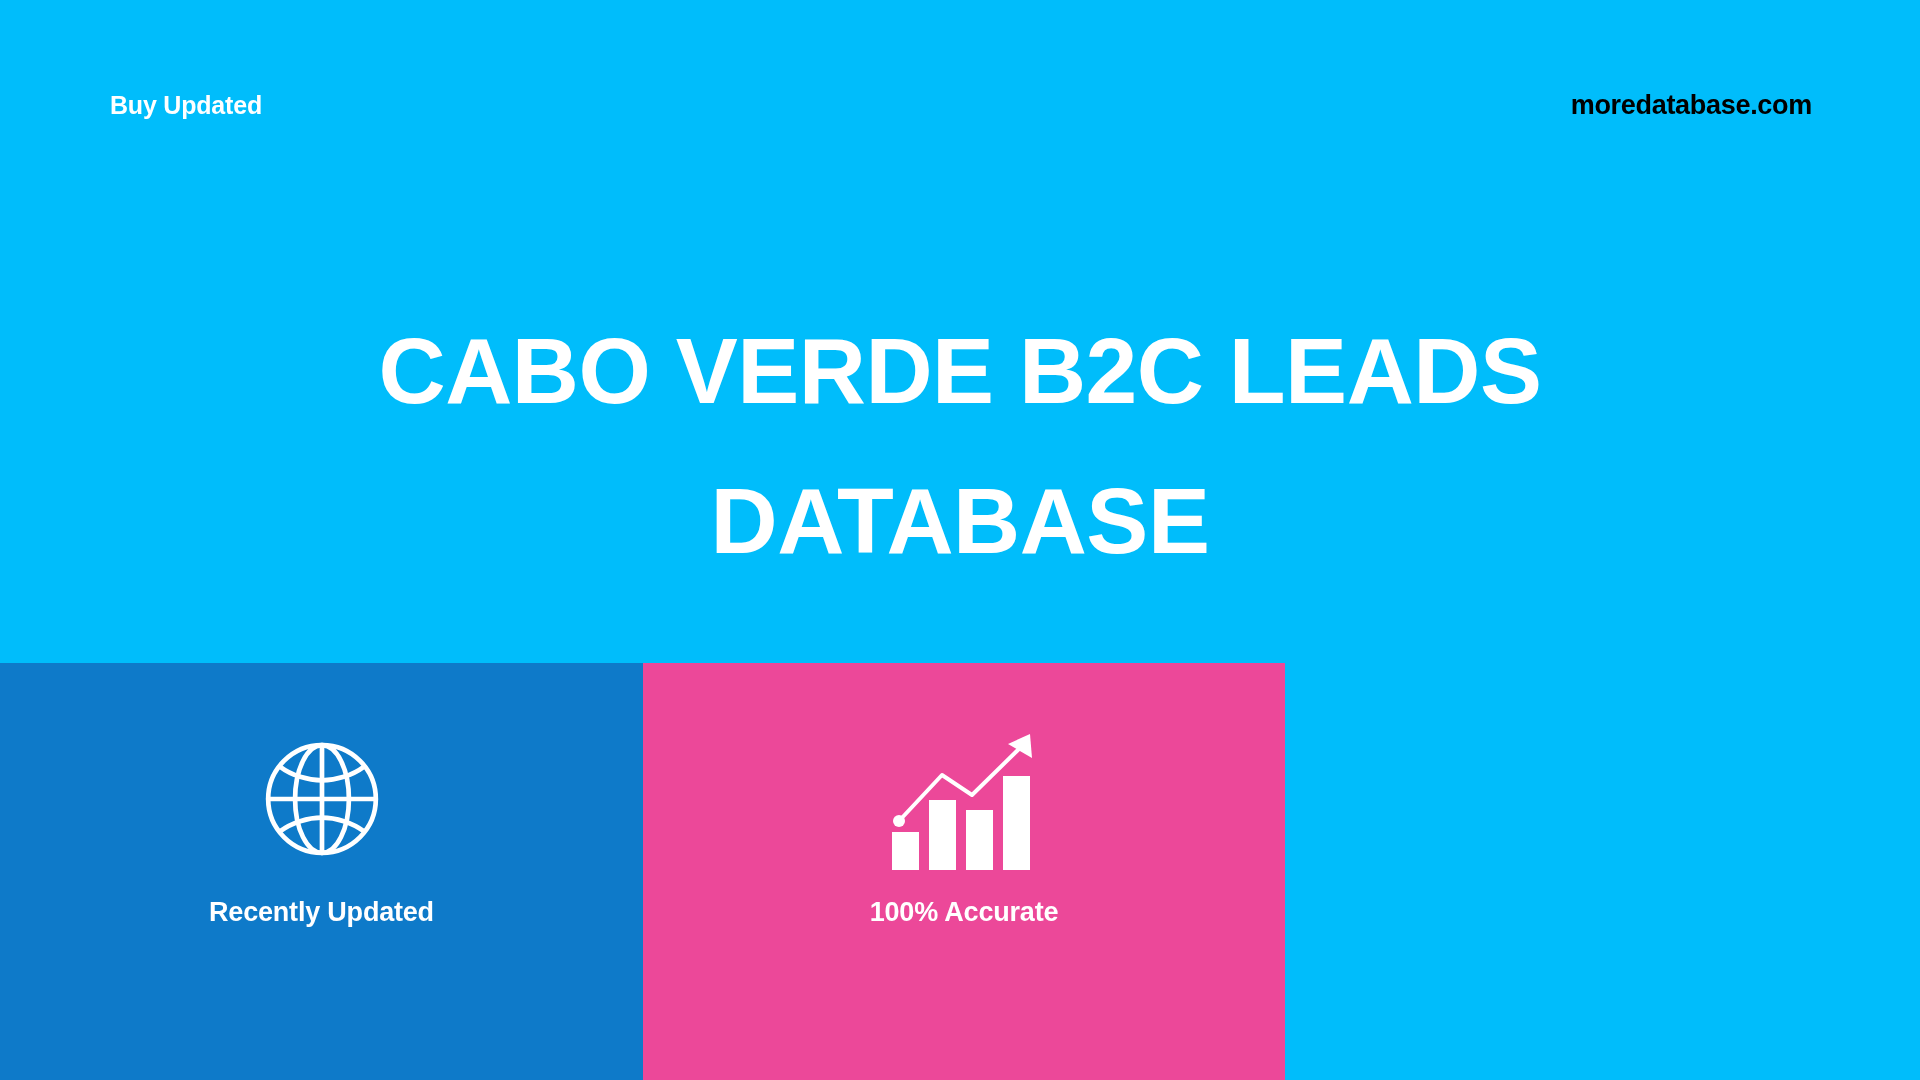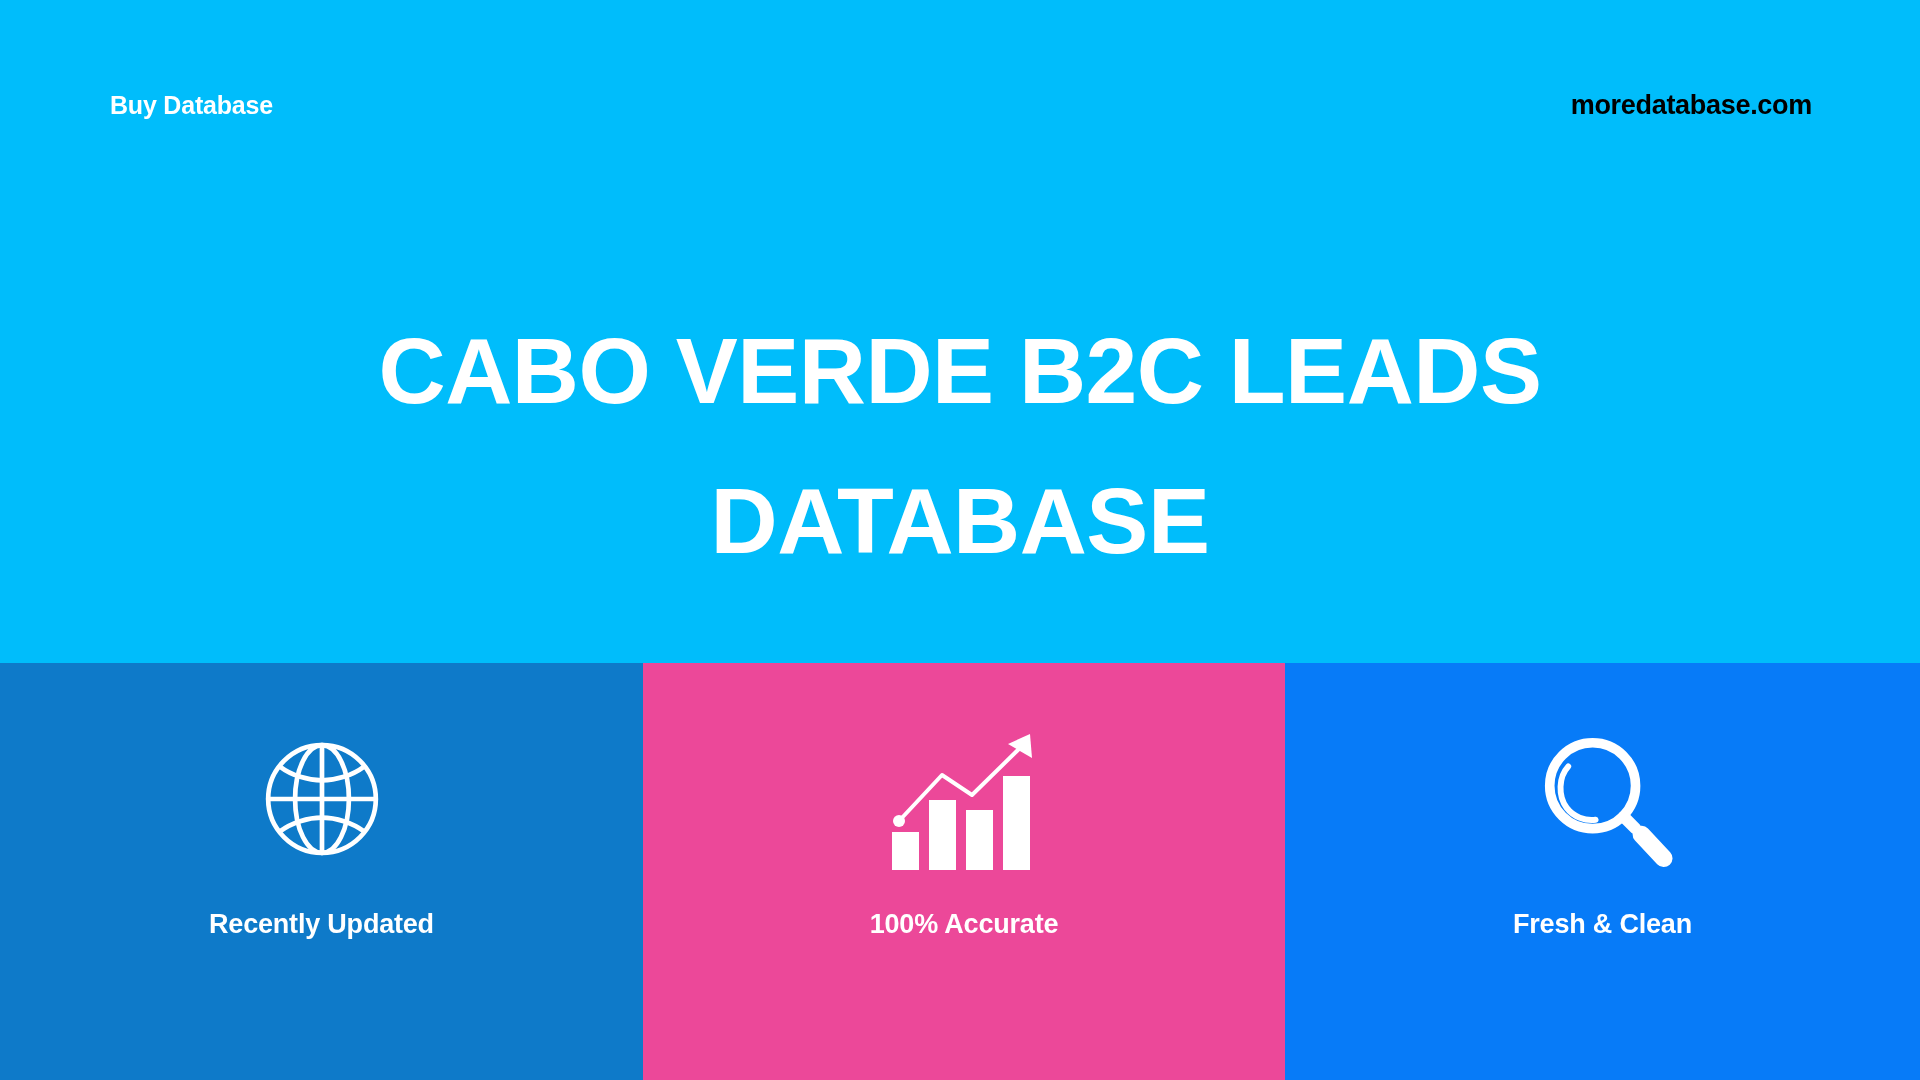--- a/index.html
+++ b/index.html
@@ -82,38 +82,38 @@
   .feature-3 { flex:1 1 auto;   background:#077bf8; }
 
   .feature-icon {
     margin-top:62px;
     height:148px;
     display:flex;
     align-items:center;
     justify-content:center;
   }
   .feature-label {
-    margin-top:36px;
+    margin-top:24px;
     color:#ffffff;
     font-size:27px;
     font-weight:bold;
     letter-spacing:-0.2px;
     text-align:center;
     white-space:nowrap;
   }
 </style>
 </head>
 <body>
 
 <div class="page">
 
   <section class="hero">
 
     <div class="hero-topbar">
-      <span class="brand-left">Buy Database</span>
+      <span class="brand-left">Buy Updated</span>
       <span class="brand-right">moredatabase.com</span>
     </div>
 
     <div class="hero-title-wrap">
       <span class="hero-title-line">CABO VERDE B2C LEADS</span>
       <span class="hero-title-line">DATABASE</span>
     </div>
 
   </section>
 
@@ -147,28 +147,15 @@
           <g fill="none" stroke="#ffffff" stroke-width="4" stroke-linecap="round" stroke-linejoin="round">
             <polyline points="15,93 58,47 88,67 140,16"></polyline>
           </g>
           <circle cx="15" cy="93" r="6" fill="#ffffff"></circle>
           <polygon points="146,6 148,30 124,16" fill="#ffffff"></polygon>
         </svg>
       </div>
       <div class="feature-label">100% Accurate</div>
     </div>
 
-    <div class="feature feature-3">
-      <div class="feature-icon">
-        <svg width="148" height="148" viewBox="0 0 100 100" aria-hidden="true">
-          <g fill="none" stroke="#ffffff" stroke-linecap="round">
-            <circle cx="43" cy="41" r="29" stroke-width="6.5"></circle>
-            <path d="M26.5 28 C 20 35, 19.5 48, 25.5 56 C 30 62, 38 65, 45 64" stroke-width="4"></path>
-            <line x1="64" y1="62" x2="72" y2="70" stroke-width="8"></line>
-            <line x1="76" y1="74" x2="91" y2="90" stroke-width="12"></line>
-          </g>
-        </svg>
-      </div>
-      <div class="feature-label">Fresh &amp; Clean</div>
-    </div>
 
   </section>
 </div>
 
 </body></html>

